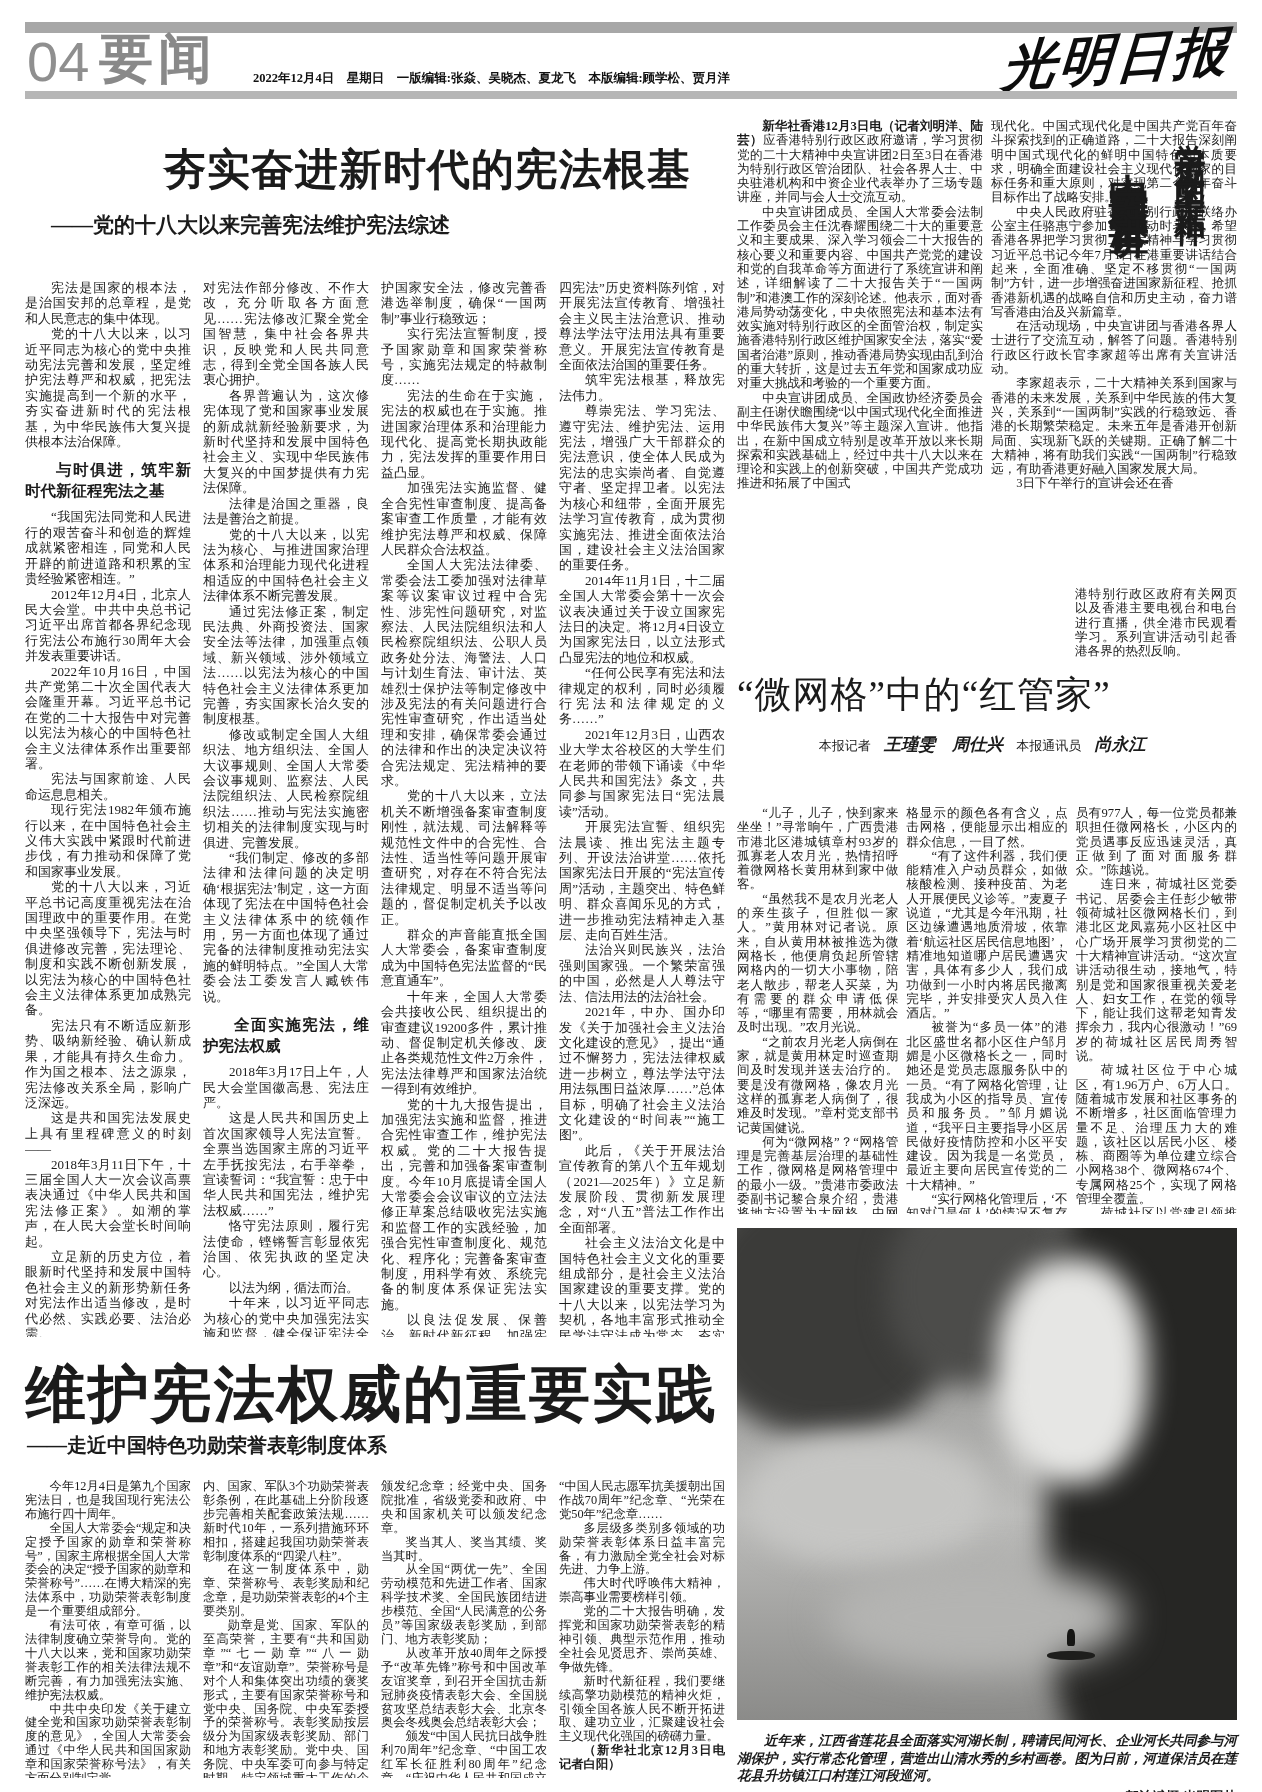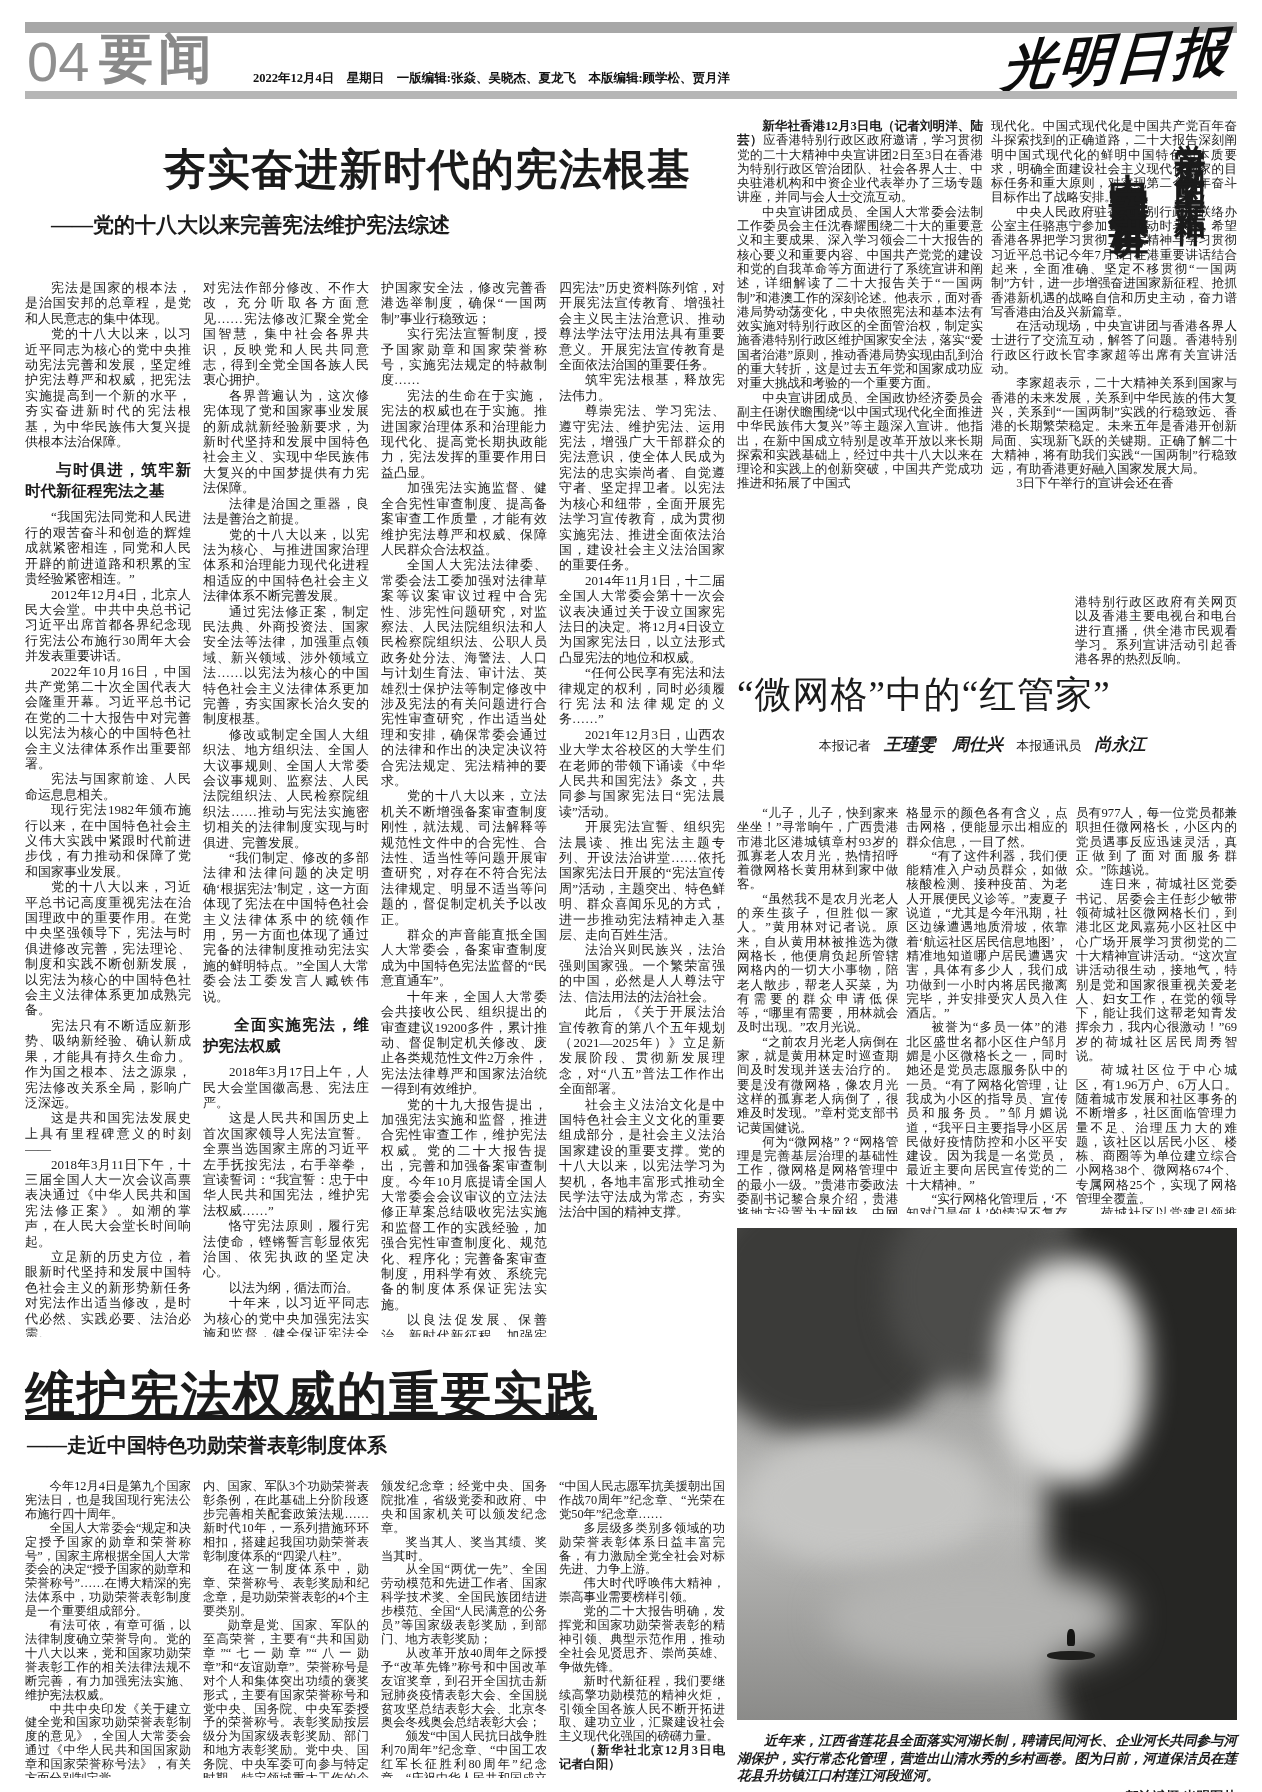--- a/index.html
+++ b/index.html
@@ -27,36 +27,36 @@
   .main-headline{margin:40px 0 0 138px;font-size:43px;line-height:50px;font-weight:900;letter-spacing:1px;}
   .main-subhead{margin:16px 0 0 26px;font-size:21px;font-weight:bold;}
   .main-body{position:absolute;left:0;top:175px;width:700px;height:1057px;gap:12px;}
   
   .hk-article{position:absolute;left:737px;top:105px;width:500px;height:592px;}
   .hk-body{position:absolute;left:0;top:14px;width:500px;height:576px;gap:8px;}
   .hk-right{position:relative;}
   .vh{display:flex;justify-content:center;gap:12px;height:466px;overflow:hidden;}
   .vh-title{writing-mode:vertical-rl;font-size:40px;font-weight:900;letter-spacing:5px;padding-top:22px;}
   .vh-kicker{writing-mode:vertical-rl;font-size:31px;font-weight:900;letter-spacing:7px;}
-  .hk-tail{margin-top:10px;}
+  .hk-tail{margin-top:2px;}
   
   .wgg-article{position:absolute;left:737px;top:660px;width:500px;height:557px;}
   .wgg-banner{display:flex;align-items:center;justify-content:center;gap:16px;margin-top:5px;}
   .wgg-banner .bar{width:22px;height:28px;background:#8d8d8d;transform:skewX(-20deg);}
   .wgg-banner .txt{font-size:25px;font-weight:900;color:#6f6f6f;letter-spacing:5px;}
   .wgg-headline{font-size:37px;font-weight:400;margin-top:10px;letter-spacing:1px;}
   .wgg-byline{text-align:center;margin-top:13px;font-size:13px;}
   .wgg-byline .names{font-size:17px;font-weight:bold;font-style:italic;margin:0 10px;text-align:center;}
   .wgg-body{position:absolute;left:0;top:146px;width:500px;height:408px;gap:8px;}
   .wgg-body .para{line-height:14.3px;font-size:12.6px;}
   .hk-body .para{line-height:14.3px;font-size:12.6px;}
   .hk-tail .para{line-height:14.3px;font-size:12.6px;}
   
   .bottom-article{position:absolute;left:25px;top:1350px;width:700px;height:432px;}
-  .bottom-headline{margin:20px 0 0 0;font-size:50px;line-height:50px;font-weight:900;letter-spacing:2px;text-decoration:underline;}
+  .bottom-headline{margin:20px 0 0 0;font-size:61px;line-height:50px;font-weight:900;letter-spacing:2px;}
   .bottom-subhead{margin:12px 0 0 2px;font-size:20px;font-weight:bold;}
   .bottom-body{position:absolute;left:0;top:130px;width:700px;height:298px;gap:12px;}
   .bottom-body .para,.bottom-body .credit{font-size:12.3px;line-height:13.9px;}
   
   .photo-block{position:absolute;left:737px;top:1228px;width:500px;}
   .photo{position:relative;width:500px;height:492px;overflow:hidden;
          background:linear-gradient(180deg,#777775 0%,#8e8e8c 16%,#a8a8a6 38%,#bdbdbb 58%,#a2a2a0 80%,#8b8b89 100%);}
   .photo div{position:absolute;}
   .ph-b{filter:blur(14px);border-radius:45%;}
   .ph1{left:-8%;top:-10%;width:52%;height:52%;background:#3b3b39;}
@@ -131,20 +131,21 @@
         </div>
         <div class="col">
           <p class="para cont">四宪法”历史资料陈列馆，对开展宪法宣传教育、增强社会主义民主法治意识、推动尊法学法守法用法具有重要意义。开展宪法宣传教育是全面依法治国的重要任务。</p>
           <p class="para">筑牢宪法根基，释放宪法伟力。</p>
           <p class="para">尊崇宪法、学习宪法、遵守宪法、维护宪法、运用宪法，增强广大干部群众的宪法意识，使全体人民成为宪法的忠实崇尚者、自觉遵守者、坚定捍卫者。以宪法为核心和纽带，全面开展宪法学习宣传教育，成为贯彻实施宪法、推进全面依法治国，建设社会主义法治国家的重要任务。</p>
           <p class="para">2014年11月1日，十二届全国人大常委会第十一次会议表决通过关于设立国家宪法日的决定。将12月4日设立为国家宪法日，以立法形式凸显宪法的地位和权威。</p>
           <p class="para">“任何公民享有宪法和法律规定的权利，同时必须履行宪法和法律规定的义务……”</p>
           <p class="para">2021年12月3日，山西农业大学太谷校区的大学生们在老师的带领下诵读《中华人民共和国宪法》条文，共同参与国家宪法日“宪法晨读”活动。</p>
           <p class="para">开展宪法宣誓、组织宪法晨读、推出宪法主题专列、开设法治讲堂……依托国家宪法日开展的“宪法宣传周”活动，主题突出、特色鲜明、群众喜闻乐见的方式，进一步推动宪法精神走入基层、走向百姓生活。</p>
           <p class="para">法治兴则民族兴，法治强则国家强。一个繁荣富强的中国，必然是人人尊法守法、信法用法的法治社会。</p>
+          <p class="para">2021年，中办、国办印发《关于加强社会主义法治文化建设的意见》，提出“通过不懈努力，宪法法律权威进一步树立，尊法学法守法用法氛围日益浓厚……”总体目标，明确了社会主义法治文化建设的“时间表”“施工图”。</p>
           <p class="para">此后，《关于开展法治宣传教育的第八个五年规划（2021—2025年）》立足新发展阶段、贯彻新发展理念，对“八五”普法工作作出全面部署。</p>
           <p class="para">社会主义法治文化是中国特色社会主义文化的重要组成部分，是社会主义法治国家建设的重要支撑。党的十八大以来，以宪法学习为契机，各地丰富形式推动全民学法守法成为常态，夯实法治中国的精神支撑。</p>
         </div>
       </div>
   </div>
 
   <div class="hk-article">
     <div class="hk-body cols">
         <div class="col">
           <p class="para"><b>新华社香港12月3日电（记者刘明洋、陆芸）</b>应香港特别行政区政府邀请，学习贯彻党的二十大精神中央宣讲团2日至3日在香港为特别行政区管治团队、社会各界人士、中央驻港机构和中资企业代表举办了三场专题讲座，并同与会人士交流互动。</p>

